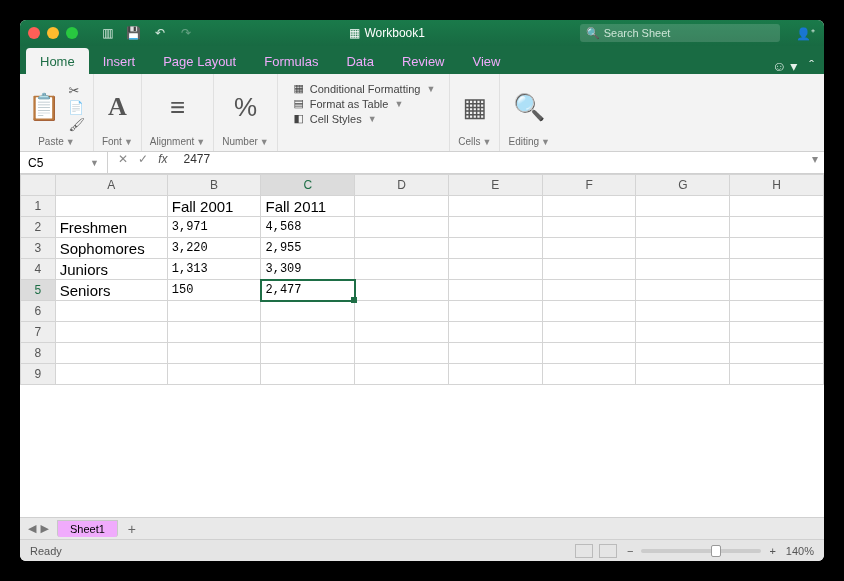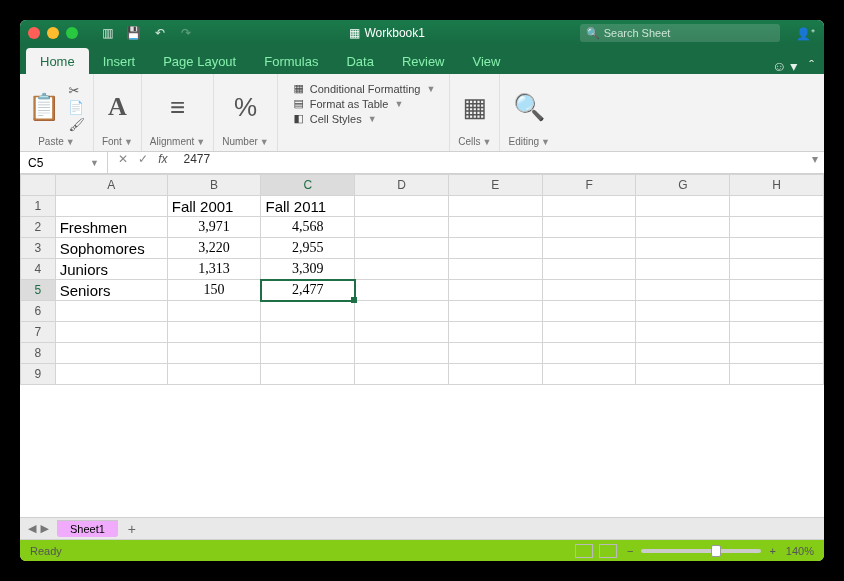--- a/index.html
+++ b/index.html
@@ -14,21 +14,21 @@
   .dot.yellow { background: #febc2e; }
   .dot.green { background: #28c840; }
   .titlebar .qa-icons { display: flex; gap: 10px; margin-left: 6px; }
   .qa-icon { width: 16px; height: 16px; display: inline-flex; align-items: center; justify-content: center; color: #d6e8de; }
   .title-center { flex: 1; text-align: center; display: flex; align-items: center; justify-content: center; gap: 4px; font-size: 12px; color: #fff; }
   .search-sheet { width: 200px; height: 18px; background: rgba(255,255,255,0.15); border-radius: 3px; display: flex; align-items: center; gap: 4px; padding: 0 6px; font-size: 11px; color: #cde5d7; margin-right: 8px; }
   .share-icon { width: 20px; color: #dff0e7; }
 
   
   .tabbar { height: 28px; background: #196b43; display: flex; align-items: flex-end; padding-left: 6px; }
-  .tab { padding: 6px 14px 5px; font-size: 13px; color: #86efac; cursor: pointer; }
+  .tab { padding: 6px 14px 5px; font-size: 13px; color: #f0abfc; cursor: pointer; }
   .tab.active { background: #f3f3f3; color: #1e6e46; border-radius: 4px 4px 0 0; }
   .tab-spacer { flex: 1; }
   .tab-right { display: flex; align-items: center; gap: 12px; padding-right: 10px; color: #e6f1eb; font-size: 14px; }
 
   
   .ribbon { height: 78px; background: #f3f3f3; border-bottom: 1px solid #d0d0d0; display: flex; align-items: stretch; }
   .rgroup { display: flex; flex-direction: column; align-items: center; justify-content: space-between; padding: 4px 8px 2px; border-right: 1px solid #e0e0e0; }
   .rgroup-top { display: flex; align-items: center; gap: 4px; flex: 1; }
   .rgroup-label { font-size: 10px; color: #6a6a6a; padding-bottom: 2px; }
   .rgroup-dd { font-size: 9px; color: #888; margin-left: 2px; }
@@ -50,35 +50,35 @@
 
   
   .grid-wrap { flex: 1; overflow: hidden; position: relative; background: #fff; }
   table.grid { border-collapse: collapse; width: 100%; table-layout: fixed; }
   .grid th, .grid td { border: 1px solid #d4d4d4; height: 21px; font-size: 13px; padding: 0 4px; font-weight: normal; }
   .grid th.colh { background: #eee; color: #555; text-align: center; font-size: 12px; height: 20px; }
   .grid th.rowh { background: #eee; color: #555; text-align: center; width: 34px; font-size: 12px; }
   .grid th.corner { background: #eee; width: 34px; }
   .grid td { background: #fff; }
   .grid td.txt { text-align: left; font-family: Liberation Sans, sans-serif; font-size: 15px; }
-  .grid td.num { text-align: center; font-family: Liberation Serif, serif; font-size: 14px; }
+  .grid td.num { text-align: left; font-family: Liberation Mono, monospace; font-size: 12px; }
   .grid th.colh.active, .grid th.rowh.active { background: #dcdcdc; color: #1e6e46; }
   .grid td.selected { outline: 2px solid #1e6e46; outline-offset: -1px; position: relative; }
   .grid td.selected::after { content:""; position:absolute; right:-3px; bottom:-3px; width:6px; height:6px; background:#1e6e46; }
   col.ca { width: 110px; }
   col.cstd { width: 92px; }
 
   
   .sheetbar { height: 22px; background: #e9e9e9; border-top: 1px solid #d0d0d0; display: flex; align-items: center; font-size: 11px; }
   .sheet-nav { display: flex; gap: 4px; padding: 0 8px; color: #777; }
   .sheet-tab { background: #f0abfc; border: 1px solid #c8c8c8; border-bottom: none; padding: 2px 12px; font-size: 11px; border-radius: 0 0 3px 3px; }
   .sheet-add { padding: 0 10px; color: #666; font-size: 14px; }
 
   
-  .statusbar { height: 22px; background: #84cc16; border-top: 1px solid #d0d0d0; display: flex; align-items: center; font-size: 11px; color: #555; padding: 0 10px; justify-content: center; }
+  .statusbar { height: 22px; background: #e5e5e5; border-top: 1px solid #d0d0d0; display: flex; align-items: center; font-size: 11px; color: #555; padding: 0 10px; justify-content: center; }
   .statusbar .spacer { flex: 1; }
   .view-btns { display: flex; gap: 6px; margin-right: 10px; }
   .view-btn { width: 18px; height: 14px; border: 1px solid #bbb; display: inline-block; }
   .zoom-slider { width: 120px; height: 4px; background: #ccc; position: relative; margin: 0 8px; border-radius: 2px; }
   .zoom-thumb { position: absolute; top: -4px; left: 70px; width: 10px; height: 12px; background: #fff; border: 1px solid #999; border-radius: 2px; }
 </style>
 </head>
 <body>
 
 <div class="window">

